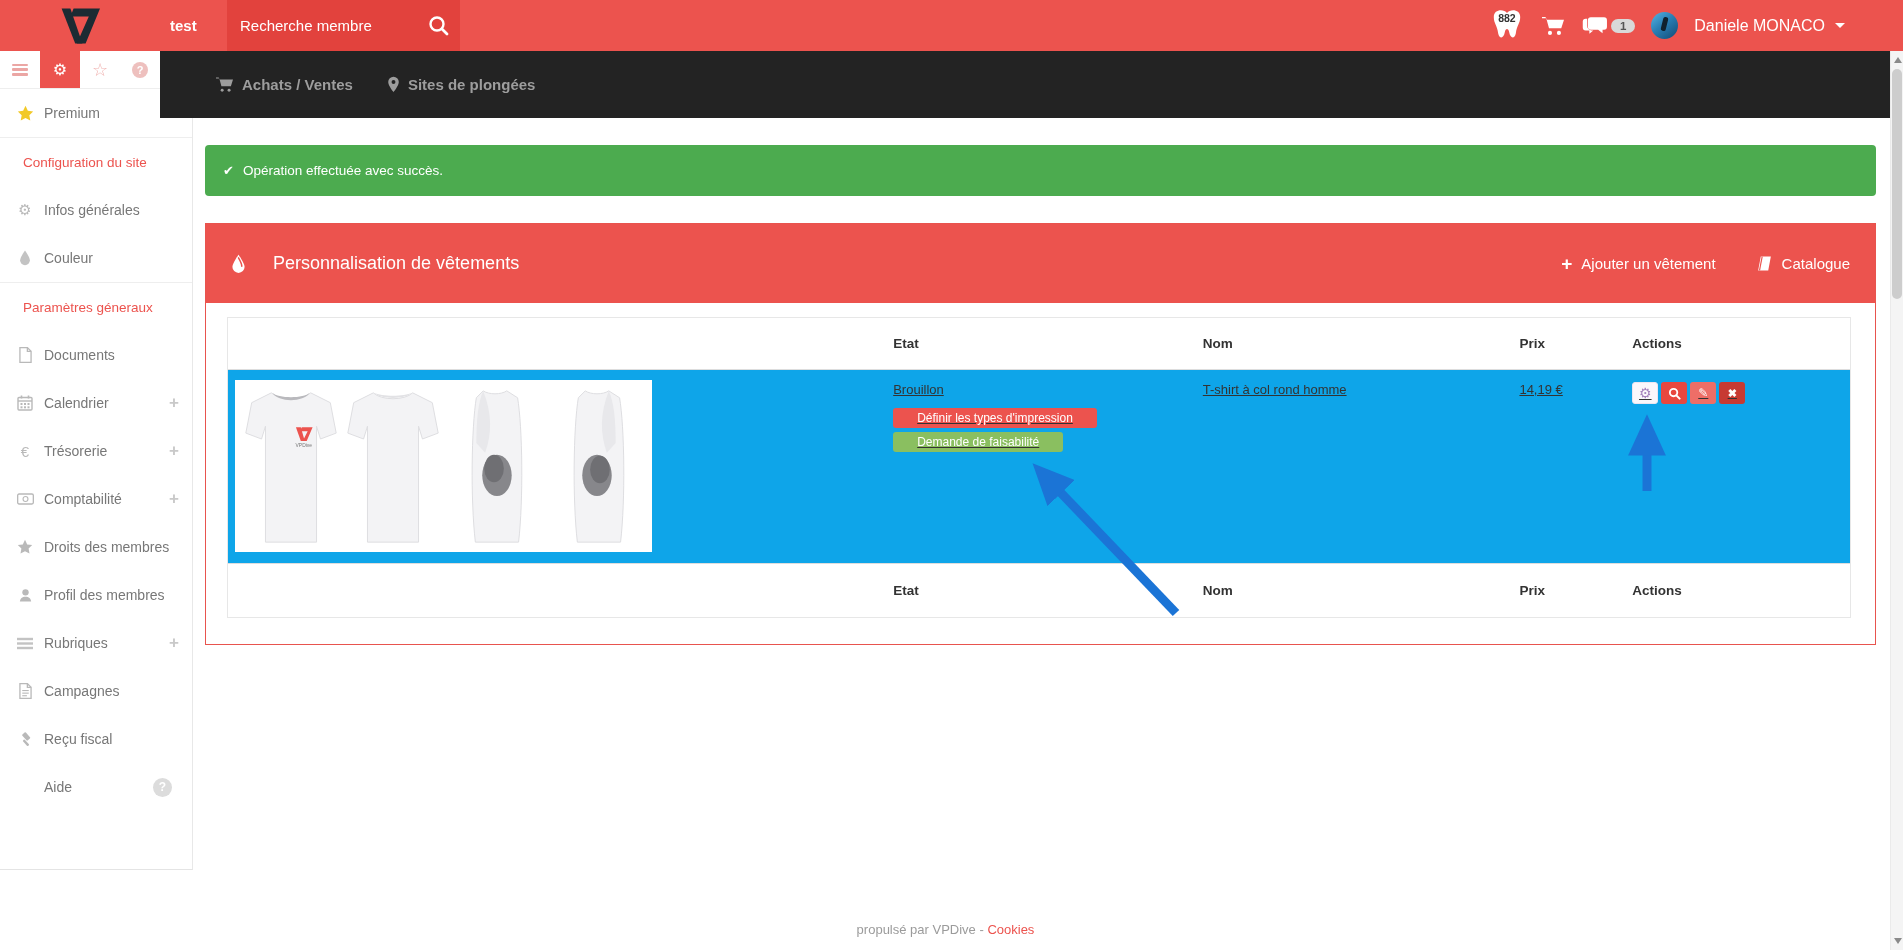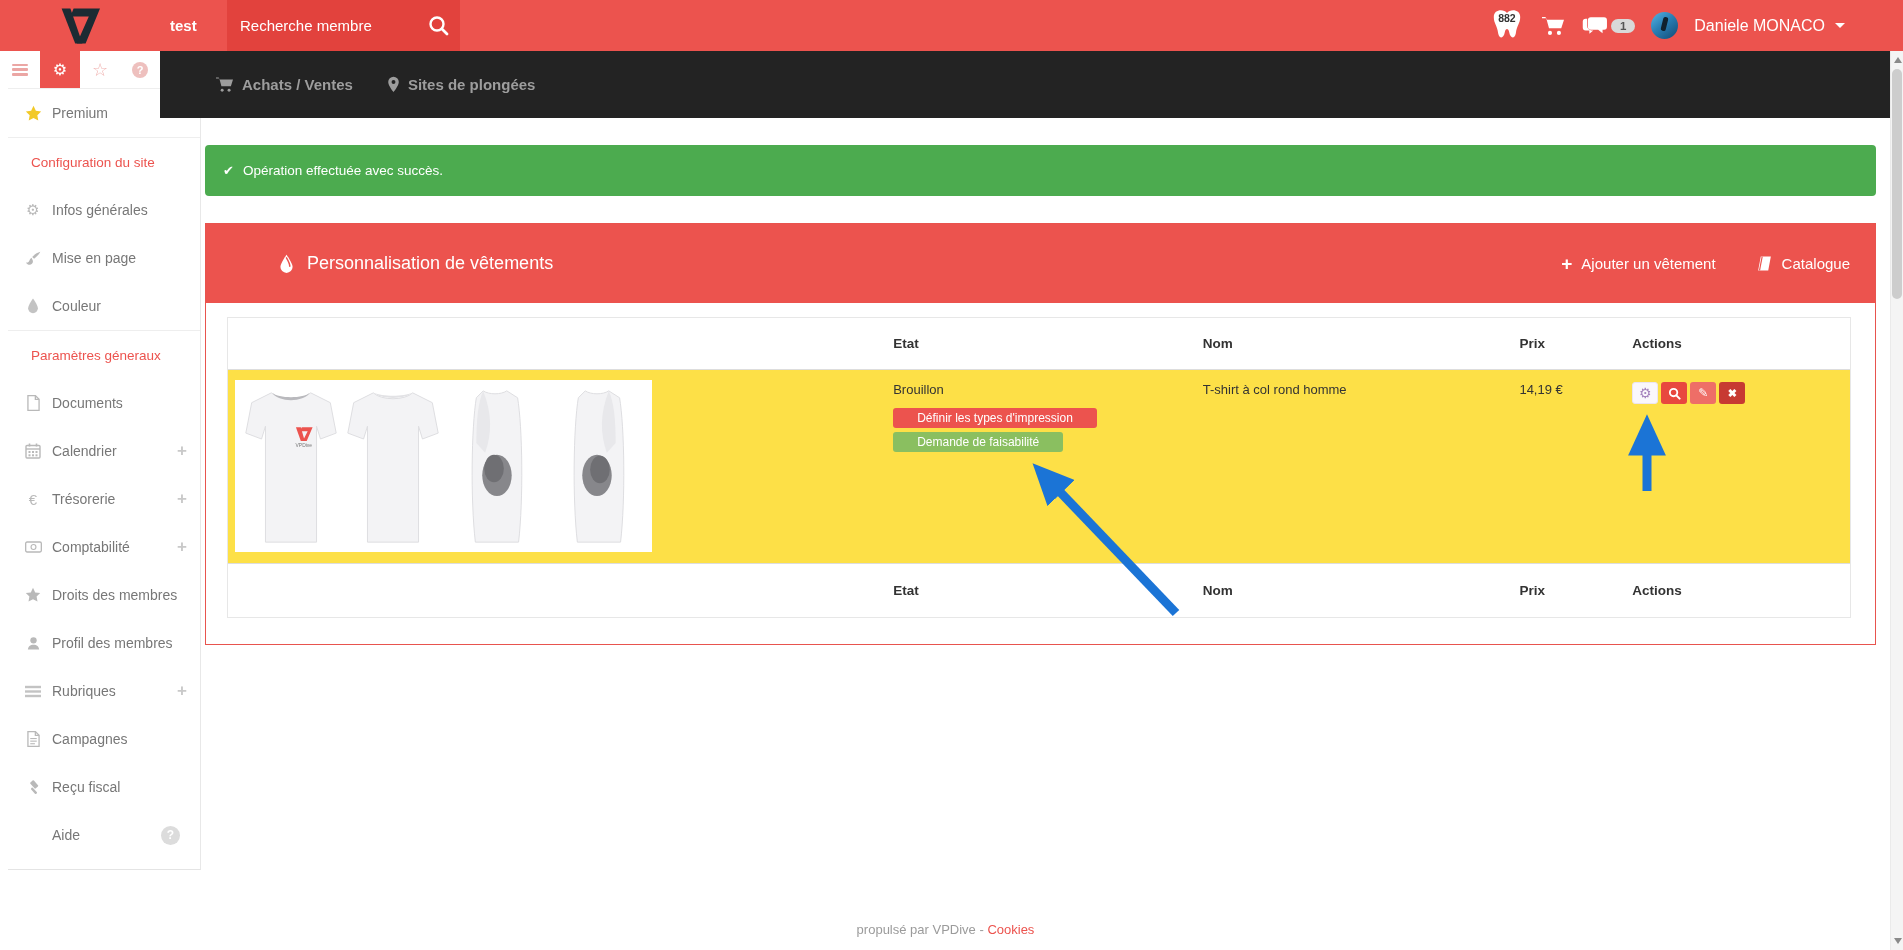--- a/index.html
+++ b/index.html
@@ -32,48 +32,48 @@
   .tabstrip{position:absolute;left:0;top:51px;width:160px;height:37px;background:#fff;display:flex;z-index:21;}
   .tab{width:40px;height:37px;display:flex;align-items:center;justify-content:center;cursor:pointer;}
   .tab.active{background:#ec534e;}
   .hamb{width:16px;height:12px;display:flex;flex-direction:column;justify-content:space-between;}
   .hamb i{display:block;height:2.6px;background:#eba6a4;border-radius:1px;}
   .tab .gear{color:#fff;font-size:16px;line-height:1;}
   .tab .star{color:#f0b3b1;font-size:18px;line-height:1;}
   .qcirc{width:16px;height:16px;border-radius:50%;background:#eec0be;color:#fff;font-size:11px;font-weight:bold;
          display:flex;align-items:center;justify-content:center;}
   
-  .sidebar{position:absolute;left:8px;top:88px;width:193px;height:782px;background:#fff;border-right:1px solid #e8e8e8;
+  .sidebar{position:absolute;left:0;top:88px;width:193px;height:782px;background:#fff;border-right:1px solid #e8e8e8;
            border-top:1px solid #eee;border-bottom:1px solid #e4e4e4;box-sizing:border-box;z-index:10;}
   .sb-item{position:relative;height:48px;display:flex;align-items:center;padding-left:14px;color:#777;font-size:14px;cursor:pointer;}
   .sb-item.sb-divider{border-bottom:1px solid #eee;}
   .sb-ico{width:22px;display:flex;justify-content:center;color:#b9b9b9;font-size:15px;}
   .sb-ico svg{display:block;}
   .sb-label{margin-left:8px;}
   .sb-plus{position:absolute;right:13px;color:#c9c9c9;font-size:17px;font-weight:bold;}
   .sb-help{position:absolute;right:20px;width:19px;height:19px;border-radius:50%;background:#dcdcdc;color:#fff;
            font-weight:bold;font-size:12px;display:flex;align-items:center;justify-content:center;}
   .sb-header{height:48px;display:flex;align-items:center;padding-left:23px;color:#ec534e;font-size:13.5px;}
   
   .alert{position:absolute;left:205px;top:145px;width:1671px;height:51px;background:#4cab4f;border-radius:4px;
          display:flex;align-items:center;color:#fff;font-size:13.5px;box-sizing:border-box;padding-left:18px;gap:9px;}
   .alert .chk{font-size:13px;}
   
   .panel{position:absolute;left:205px;top:223px;width:1671px;height:422px;border:1px solid #e8544e;background:#fff;box-sizing:border-box;}
   .panel-head{height:79px;background:#ec534e;display:flex;align-items:center;position:relative;}
-  .panel-title{display:flex;align-items:center;gap:13px;color:#fff;font-size:18px;padding-left:25px;margin-left:48px;}
+  .panel-title{display:flex;align-items:center;gap:27px;color:#fff;font-size:18px;padding-left:25px;}
   .panel-btns{position:absolute;right:25px;display:flex;gap:40px;}
   .phbtn{display:flex;align-items:center;gap:9px;color:#fff;font-size:15px;cursor:pointer;}
   .phbtn .plus{font-size:19px;font-weight:bold;line-height:1;}
   
   .tbl{position:absolute;left:21px;top:93px;width:1624px;border:1px solid #e7e7e7;box-sizing:border-box;background:#fff;}
   .trow{display:flex;box-sizing:border-box;}
   .thead{height:52px;align-items:center;border-bottom:1px solid #ddd;font-weight:bold;font-size:13.5px;color:#333;}
   .tfoot{height:54px;align-items:center;border-top:1px solid #ddd;font-weight:bold;font-size:13.5px;color:#333;background:#fff;}
-  .tbody{height:193px;background:#fde047;font-size:13px;color:#333;}
+  .tbody{height:193px;background:#0ea5e9;font-size:13px;color:#333;text-decoration:underline;}
   .cell{box-sizing:border-box;padding-left:8px;}
   .col-img{width:658px;}
   .col-etat{width:310px;}
   .col-nom{width:317px;}
   .col-prix{width:113px;}
   .col-actions{width:226px;}
   .tbody .cell{padding-top:12px;}
   .imgbox{margin:10px 0 0 7px;width:417px;height:172px;background:#fff;display:flex;align-items:center;justify-content:center;gap:2px;}
   .state-badge{display:inline-block;color:#fff;font-size:12px;border-radius:3px;padding:3px 24px;margin:3px 0 1px 0;cursor:pointer;}
   .badges{display:flex;flex-direction:column;align-items:flex-start;margin-top:8px;}
@@ -189,29 +189,20 @@
           <svg width="17" height="17" viewBox="0 0 16 16">
             <path d="M8 0.8l2.2 4.6 5 .7-3.6 3.5.9 5L8 12.3l-4.5 2.3.9-5L.8 6.1l5-.7z" fill="#f2c928"></path>
           </svg>
         </span>
         <span class="sb-label">Premium</span>
       </div>
       <div class="sb-header">Configuration du site</div>
       <div class="sb-item">
         <span class="sb-ico">⚙</span>
         <span class="sb-label">Infos générales</span>
-      </div>
-      <div class="sb-item">
-        <span class="sb-ico">
-          <svg width="15" height="15" viewBox="0 0 16 16">
-            <path d="M15.2 0.8c-2.8.7-6.4 3.1-8.6 5.5l2 2c2.4-2.2 5.9-5 6.6-7.5z" fill="#b9b9b9"></path>
-            <path d="M5.9 7.1 4.7 8.3c-.9.9-.9 2.2-1.8 3.1-.6.6-1.8 1-2.9 1 .8 1.2 2.3 2.2 3.8 2.2 2 0 3.6-1.6 3.6-3.5 0-.6-.2-1.2-.5-1.7z" fill="#b9b9b9"></path>
-          </svg>
-        </span>
-        <span class="sb-label">Mise en page</span>
       </div>
       <div class="sb-item sb-divider">
         <span class="sb-ico">
           <svg width="12" height="16" viewBox="0 0 16 21">
             <path d="M8 0.5 C8 0.5 1.5 9.5 1.5 13.5 a6.5 6.5 0 0 0 13 0 C14.5 9.5 8 0.5 8 0.5z" fill="#c3c3c3"></path>
           </svg>
         </span>
         <span class="sb-label">Couleur</span>
       </div>
       <div class="sb-header">Paramètres géneraux</div>

